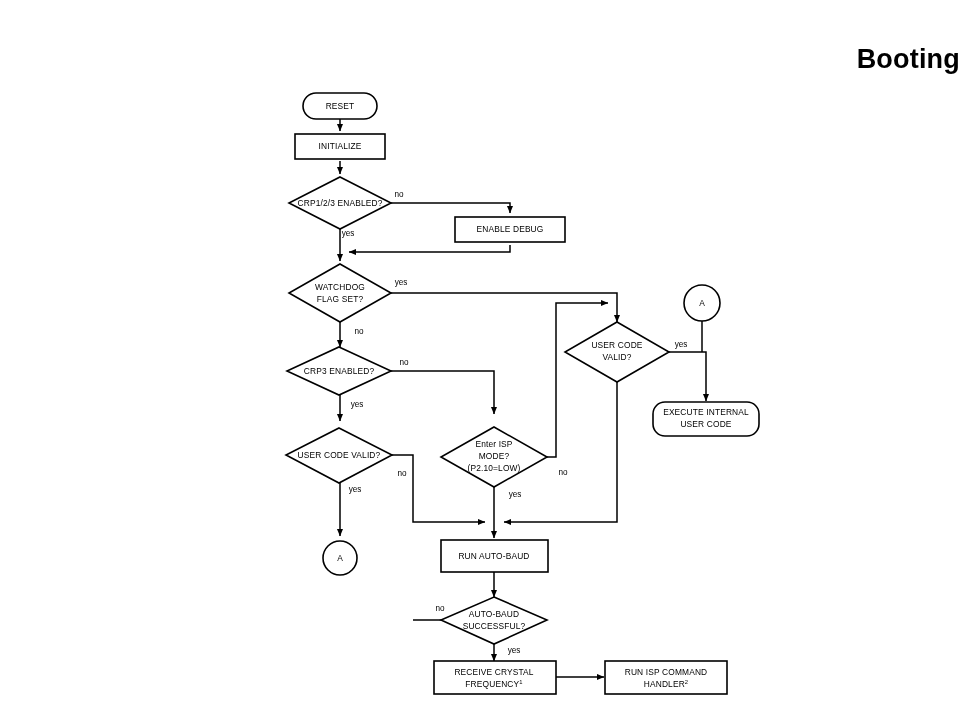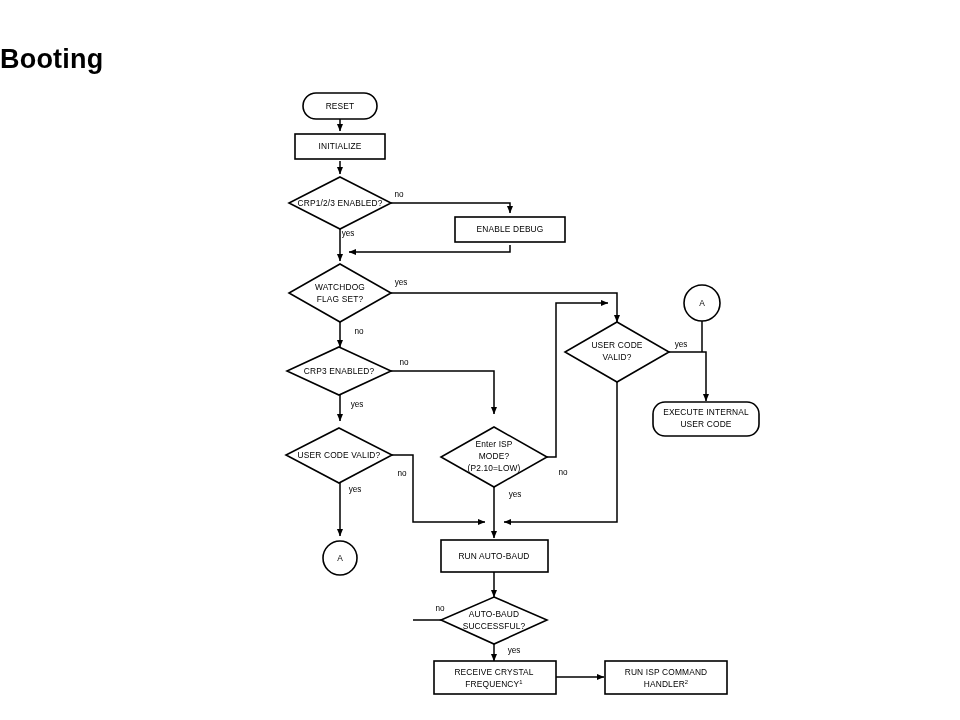--- a/index.html
+++ b/index.html
@@ -4,21 +4,21 @@
 <title>Booting</title>
 <style>
   html,body{margin:0;padding:0;}
   body{
     width:960px;height:720px;background:#ffffff;
     font-family:"Liberation Sans","DejaVu Sans",sans-serif;
     overflow:hidden;position:relative;
   }
   #slide{position:absolute;inset:0;width:960px;height:720px;}
   #title{
-    position:absolute;left:0;top:44px;width:960px;text-align:left;
+    position:absolute;left:0;top:44px;width:960px;text-align:right;
     font-size:27px;font-weight:bold;color:#000;letter-spacing:.2px;
     font-family:"Liberation Sans","DejaVu Sans",sans-serif;
   }
   #chart{position:absolute;left:0;top:0;width:960px;height:720px;}
   svg{display:block;}
   .shape{fill:#ffffff;stroke:#000000;stroke-width:1.6;}
   .conn{fill:none;stroke:#000000;stroke-width:1.5;}
   .nodetext{
     font-family:"Liberation Sans","DejaVu Sans",sans-serif;
     font-size:8.4px;fill:#000;text-anchor:middle;

